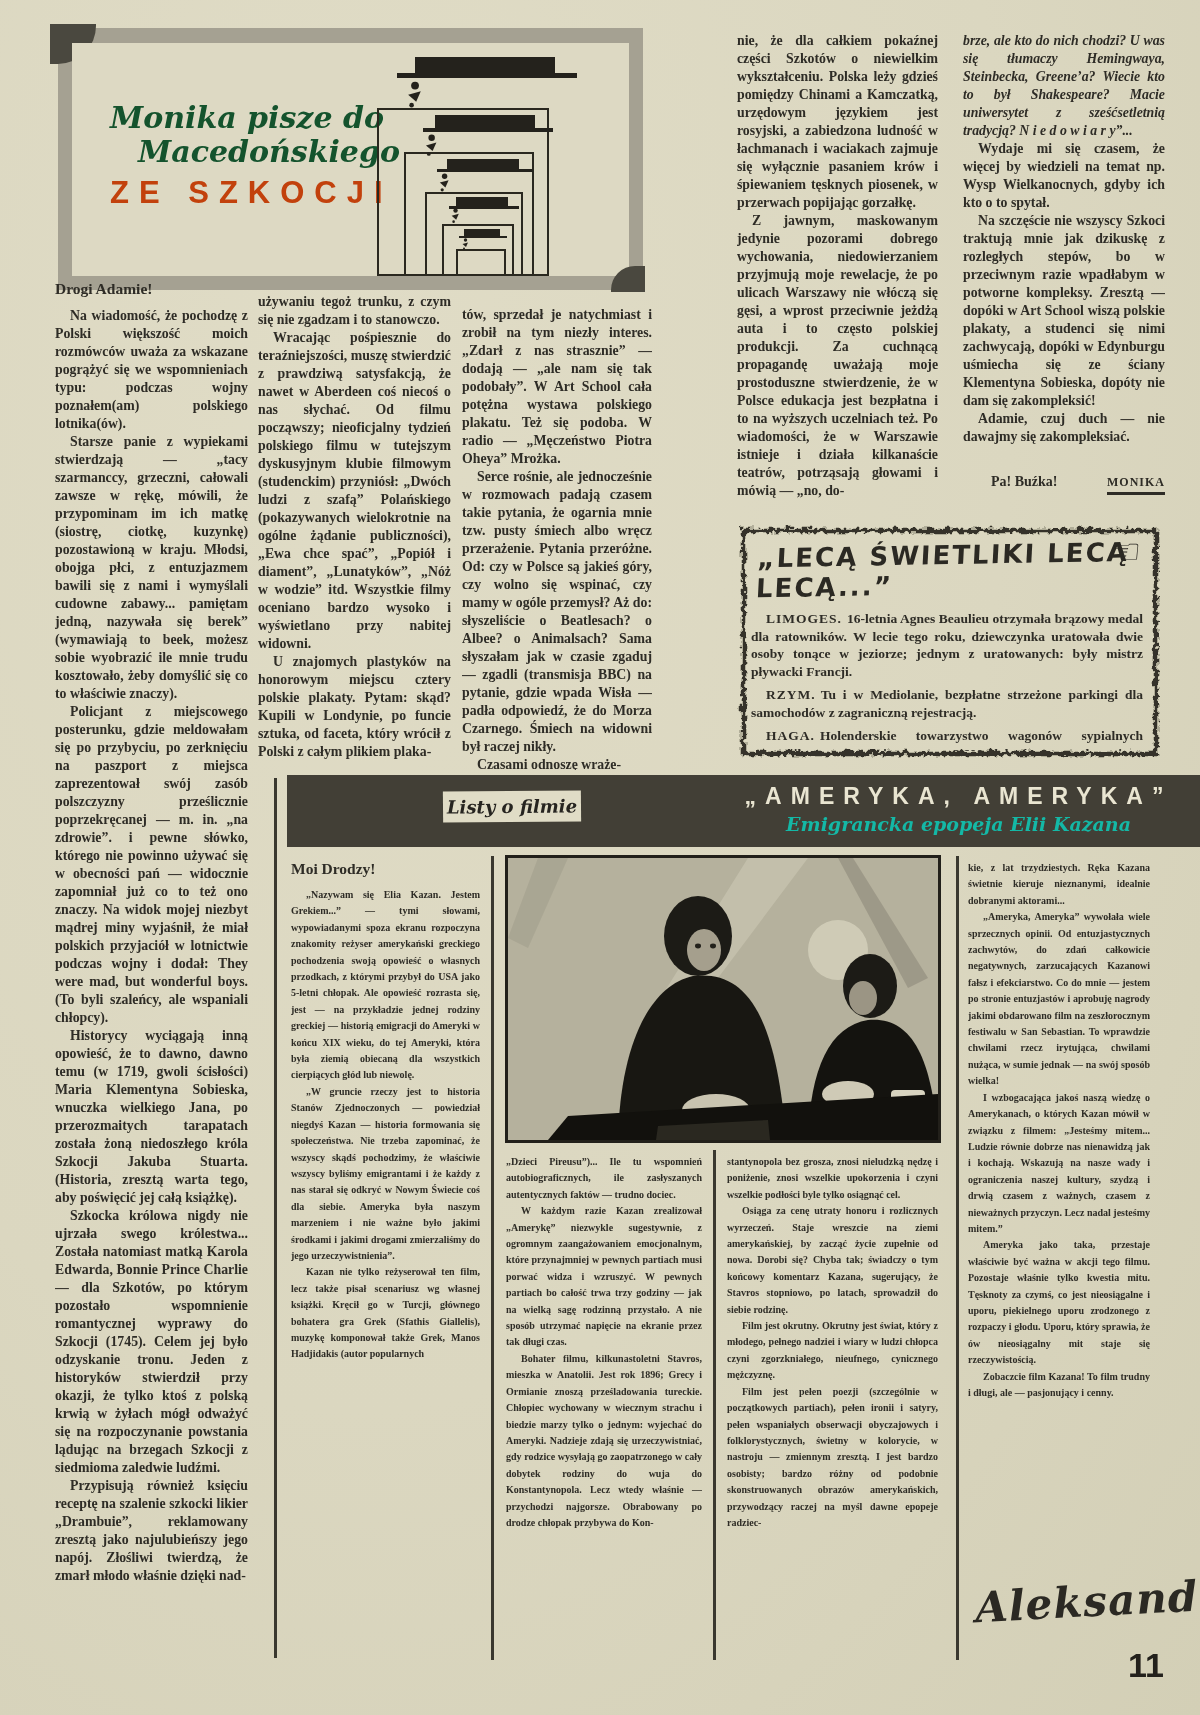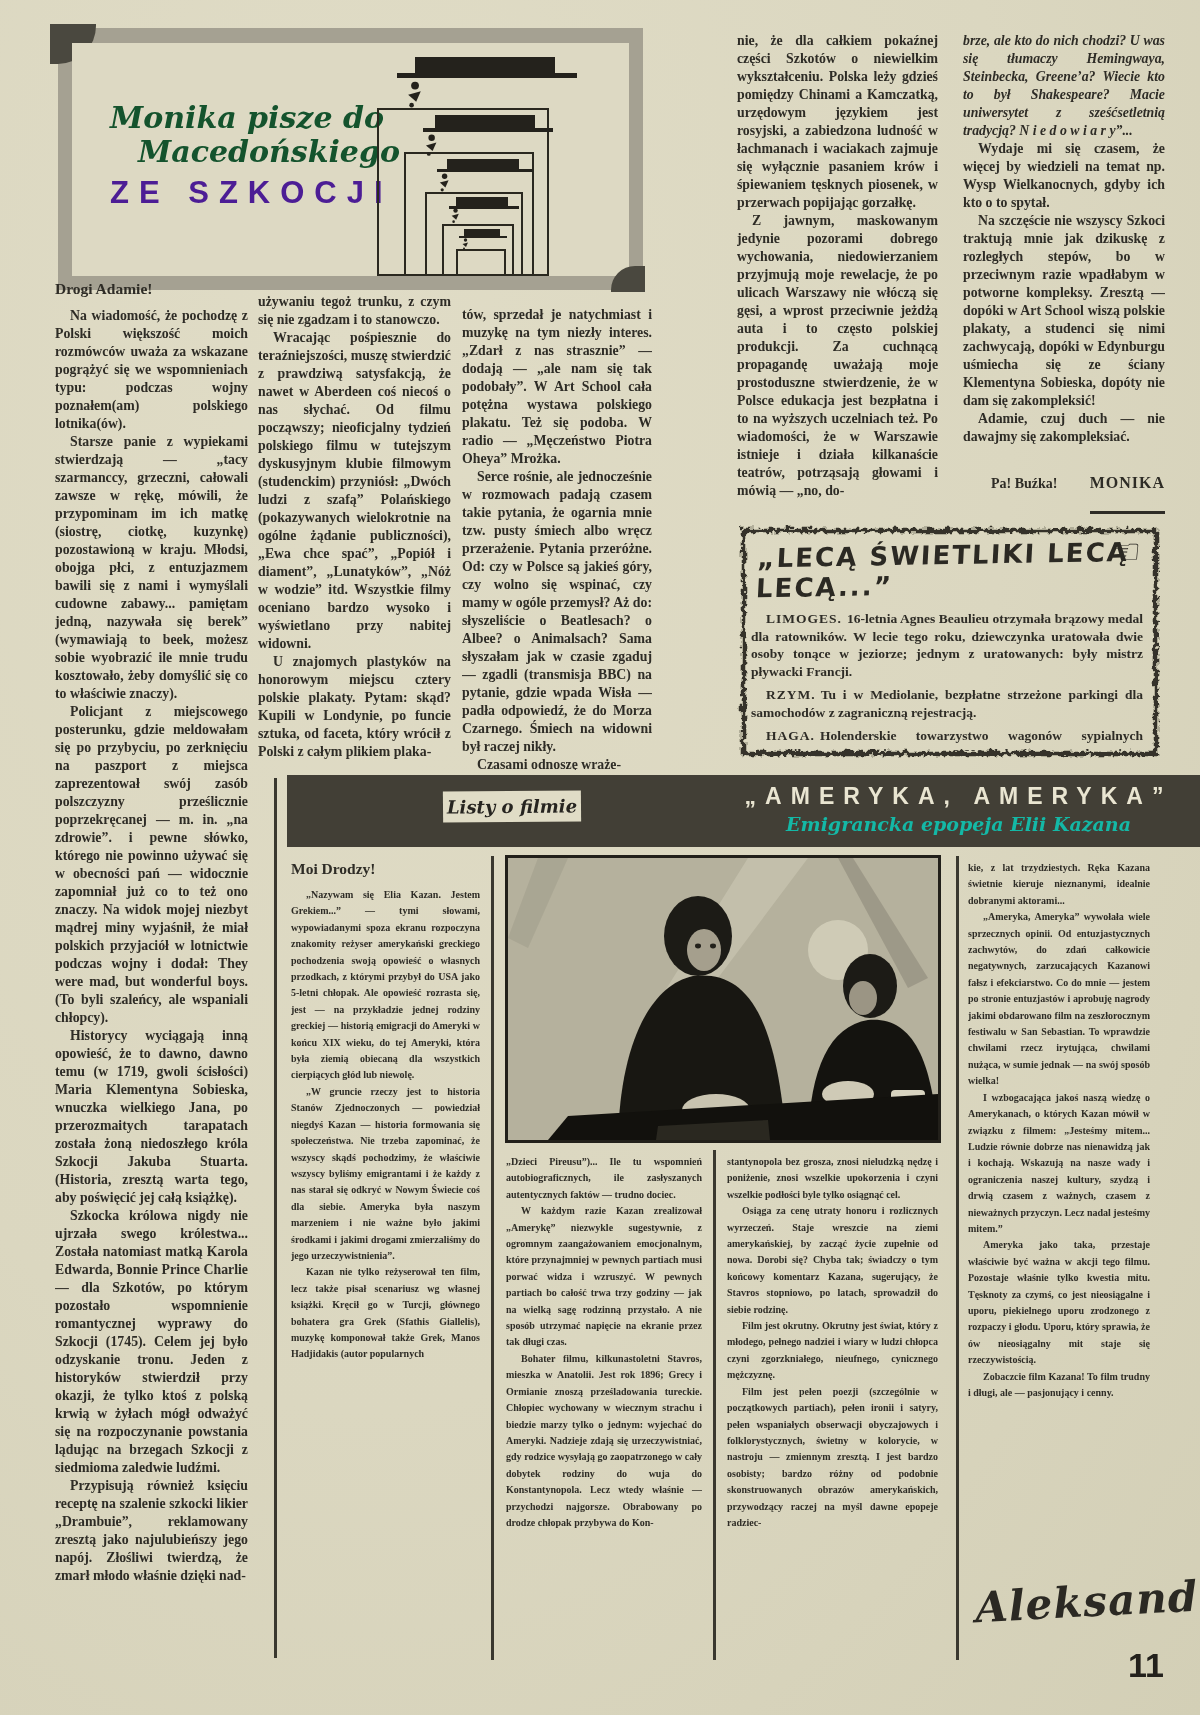--- a/index.html
+++ b/index.html
@@ -10,33 +10,33 @@
     color:#2e2c26;font-family:"Liberation Serif",serif;overflow:hidden;
   }
   .abs{position:absolute;}
   
   .header-box{left:58px;top:28px;width:585px;height:262px;background:#a5a192;}
   .header-box::before{content:"";position:absolute;left:-8px;top:-4px;width:46px;height:40px;background:#4a483f;border-radius:0 0 38px 0;}
   .header-box::after{content:"";position:absolute;right:-2px;bottom:-2px;width:34px;height:26px;background:#4a483f;border-radius:24px 0 0 0;}
   .hb-inner{position:absolute;left:14px;top:15px;right:14px;bottom:14px;background:#ddd9c3;}
   .hb-script{font-family:"DejaVu Serif",serif;font-style:italic;font-weight:bold;font-size:30px;color:#14532d;line-height:34px;}
   .hb-script.l2{margin-left:28px;}
-  .hb-caps{font-family:"Liberation Sans",sans-serif;font-weight:bold;font-size:31px;letter-spacing:10px;color:#4c1d95;margin-top:6px;}
+  .hb-caps{font-family:"Liberation Sans",sans-serif;font-weight:bold;font-size:31px;letter-spacing:10px;color:#c2410c;margin-top:6px;}
   .hb-titles{position:absolute;left:38px;top:58px;}
   .hb-art{position:absolute;right:6px;top:4px;}
   
   .col{overflow:hidden;}
   .col p{margin:0;text-align:justify;text-indent:15px;font-weight:bold;}
   .col.cont p:first-child{text-indent:0;}
   .body-top p{font-size:13.8px;line-height:18px;}
   .body-film p{font-size:10px;line-height:16.4px;}
   .salutation{font-size:15.5px;font-weight:bold;margin:0 0 9px 0;}
   .col5 p:first-child{font-style:italic;}
   .signoff{display:flex;justify-content:space-between;align-items:baseline;margin-top:2px;padding-left:28px;font-size:14px;font-weight:bold;}
-  .monika{font-size:16px;letter-spacing:1px;border-bottom:3px solid #2e2c26;padding-bottom:19px;}
+  .monika{font-size:12px;letter-spacing:1px;border-bottom:3px solid #2e2c26;padding-bottom:2px;}
   
   .news-box{left:735px;top:522px;width:426px;height:237px;}
   .news-border{position:absolute;left:0;top:0;}
   .news-inner{position:absolute;left:16px;top:12px;right:18px;bottom:8px;overflow:hidden;}
   .news-headline{font-family:"DejaVu Sans",sans-serif;font-weight:bold;font-size:26px;letter-spacing:2px;transform:skewX(-4deg) rotate(-1deg);color:#2b2923;margin:6px 0 10px 6px;}
   .news-hand{position:absolute;right:2px;top:2px;font-family:"DejaVu Sans",sans-serif;font-size:34px;line-height:30px;color:#2b2923;}
   .news-item{margin:0 0 6px 0;text-align:justify;text-indent:15px;font-size:13.5px;line-height:17.5px;font-weight:bold;}
   .news-city{letter-spacing:1px;margin-right:5px;}
   
   .rule{background:#3a382f;width:3px;}
@@ -110,21 +110,21 @@
       </div>
   </div>
 
   <div class="abs col cont body-top" style="left:258px;top:293px;width:193px;height:466px;">
       <p>używaniu tegoż trunku, z czym się nie zgadzam i to stanowczo.</p>
       <p>Wracając pośpiesznie do teraźniejszości, muszę stwierdzić z prawdziwą satysfakcją, że nawet w Aberdeen coś niecoś o nas słychać. Od filmu począwszy; nieoficjalny tydzień polskiego filmu w tutejszym dyskusyjnym klubie filmowym (studenckim) przyniósł: „Dwóch ludzi z szafą” Polańskiego (pokazywanych wielokrotnie na ogólne żądanie publiczności), „Ewa chce spać”, „Popiół i diament”, „Lunatyków”, „Nóż w wodzie” itd. Wszystkie filmy oceniano bardzo wysoko i wyświetlano przy nabitej widowni.</p>
       <p>U znajomych plastyków na honorowym miejscu cztery polskie plakaty. Pytam: skąd? Kupili w Londynie, po funcie sztuka, od faceta, który wrócił z Polski z całym plikiem plaka-</p>
     </div>
 
   <div class="abs col cont body-top" style="left:462px;top:306px;width:190px;height:464px;">
-      <p>tów, sprzedał je natychmiast i muzykę na tym niezły interes. „Zdarł z nas strasznie” — dodają — „ale nam się tak podobały”. W Art School cała potężna wystawa polskiego plakatu. Też się podoba. W radio — „Męczeństwo Piotra Oheya” Mrożka.</p>
+      <p>tów, sprzedał je natychmiast i zrobił na tym niezły interes. „Zdarł z nas strasznie” — dodają — „ale nam się tak podobały”. W Art School cała potężna wystawa polskiego plakatu. Też się podoba. W radio — „Męczeństwo Piotra Oheya” Mrożka.</p>
       <p>Serce rośnie, ale jednocześnie w rozmowach padają czasem takie pytania, że ogarnia mnie tzw. pusty śmiech albo wręcz przerażenie. Pytania przeróżne. Od: czy w Polsce są jakieś góry, czy wolno się wspinać, czy mamy w ogóle przemysł? Aż do: słyszeliście o Beatlesach? o Albee? o Animalsach? Sama słyszałam jak w czasie zgaduj — zgadli (transmisja BBC) na pytanie, gdzie wpada Wisła — padła odpowiedź, że do Morza Czarnego. Śmiech na widowni był raczej nikły.</p>
       <p>Czasami odnoszę wraże-</p>
     </div>
 
   <div class="abs col cont body-top" style="left:737px;top:32px;width:201px;height:492px;">
       <p>nie, że dla całkiem pokaźnej części Szkotów o niewielkim wykształceniu. Polska leży gdzieś pomiędzy Chinami a Kamczatką, urzędowym językiem jest rosyjski, a zabiedzona ludność w łachmanach i waciakach zajmuje się wyłącznie pasaniem krów i śpiewaniem tęsknych piosenek, w przerwach popijając gorzałkę.</p>
       <p>Z jawnym, maskowanym jedynie pozorami dobrego wychowania, niedowierzaniem przyjmują moje rewelacje, że po ulicach Warszawy nie włóczą się gęsi, a wprost przeciwnie jeżdżą auta i to często polskiej produkcji. Za cuchnącą propagandę uważają moje prostoduszne stwierdzenie, że w Polsce edukacja jest bezpłatna i to na wyższych uczelniach też. Po wiadomości, że w Warszawie istnieje i działa kilkanaście teatrów, potrząsają głowami i mówią — „no, do-</p>
     </div>
 
   <div class="abs" style="left:963px;top:32px;width:202px;height:478px;">

